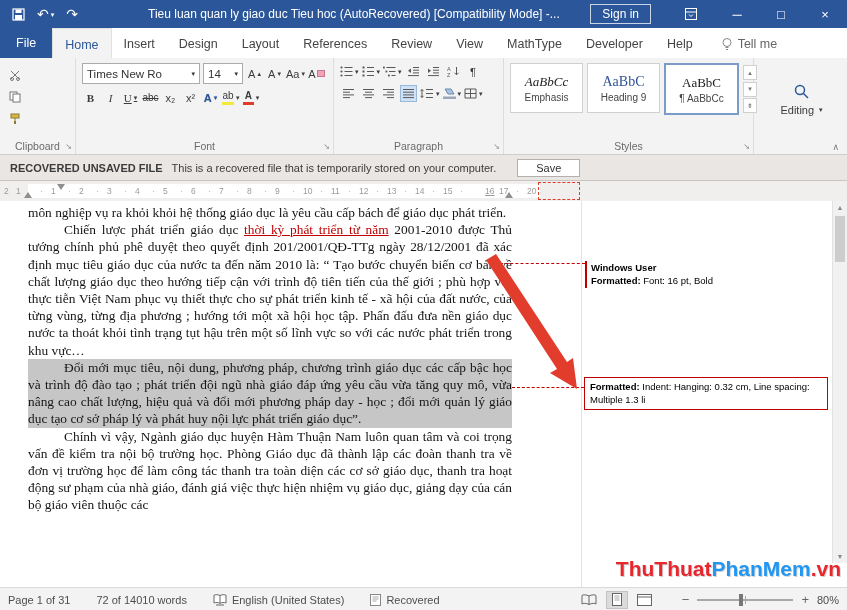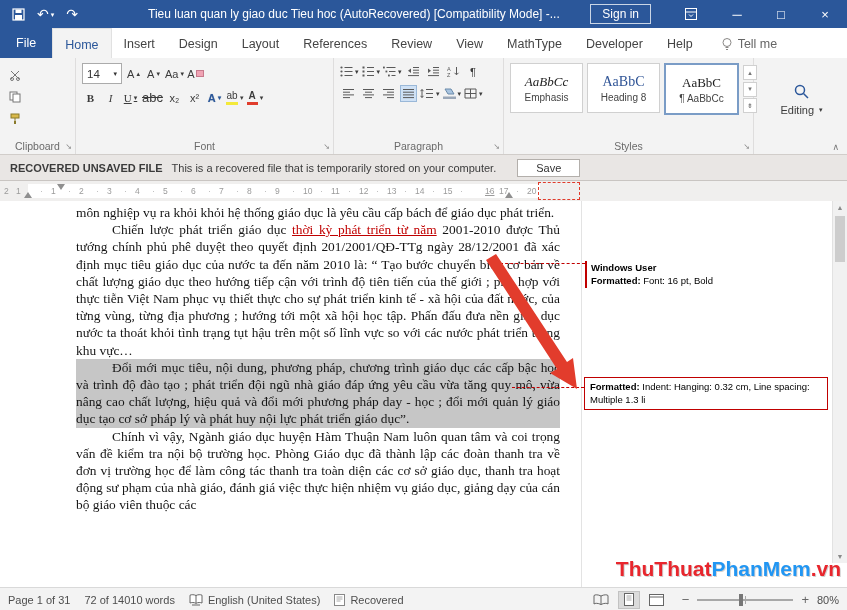--- a/index.html
+++ b/index.html
@@ -36,21 +36,21 @@
   .clip-col{display:flex;flex-direction:column;gap:5px;padding-top:3px;}
   .sbtn{min-width:17px;height:17px;display:inline-flex;align-items:center;justify-content:center;font-size:11px;color:#3b3b3b;cursor:default;}
   .g-font{width:258px;}
   .frow{display:flex;align-items:center;gap:3px;margin-bottom:5px;}
   .combo{background:#fff;border:1px solid #ababab;height:19px;font-size:11.5px;display:flex;align-items:center;padding:0 4px;gap:5px;color:#333;}
   .font-name{width:108px;justify-content:space-between;}
   .font-size{width:30px;justify-content:space-between;}
   .b{font-weight:bold;font-family:"Liberation Serif",serif;}
   .i{font-style:italic;font-family:"Liberation Serif",serif;}
   .u{text-decoration:underline;font-family:"Liberation Serif",serif;}
-  .strike{text-decoration:line-through;font-size:13px;}
+  .strike{text-decoration:line-through;font-size:10px;}
   .fx{color:#2b579a;font-weight:bold;text-shadow:0 0 1px #9ab;}
   .hl-ic span.bar{display:block;width:12px;height:3px;background:#f3e93a;margin-top:1px;}
   .fc span.bar{display:block;width:11px;height:3px;background:#e03c2c;margin-top:1px;}
   .stack{display:inline-flex;flex-direction:column;align-items:center;line-height:1;}
   .eraser{display:inline-block;width:6px;height:5px;background:#f0a3b4;border:1px solid #c7798c;margin-left:1px;}
   .g-par{width:170px;}
   .g-styles{width:250px;}
   .styles-gallery{display:flex;gap:4px;}
   .style-item{width:71px;height:48px;background:#fff;border:1px solid #d0d0d0;display:flex;flex-direction:column;align-items:center;justify-content:center;gap:2px;}
   .style-item.selected{border:2px solid #7a9cc6;}
@@ -75,40 +75,40 @@
   .rnum{position:absolute;top:5px;}
   .rdot{position:absolute;top:5px;color:#b5b5b5;}
   .mk{position:absolute;width:0;height:0;border-left:4px solid transparent;border-right:4px solid transparent;}
   .mk-fl{left:57px;top:3px;border-top:6px solid #8f8f8f;}
   .mk-h{left:24px;top:11px;border-bottom:6px solid #8f8f8f;}
   .mk-r{left:505px;top:11px;border-bottom:6px solid #8f8f8f;}
   .ruler-redbox{position:absolute;left:538px;top:1px;width:40px;height:16px;border:1px dashed #e03a2a;}
 
   
   .doc{position:relative;height:386px;background:#fff;overflow:hidden;}
-  .doc-text{position:absolute;left:28px;top:3px;width:484px;font-family:"Liberation Serif","DejaVu Serif",serif;font-size:13.4px;line-height:17.2px;text-align:justify;color:#151515;margin-left:48px;}
+  .doc-text{position:absolute;left:28px;top:3px;width:484px;font-family:"Liberation Serif","DejaVu Serif",serif;font-size:13.4px;line-height:17.2px;text-align:justify;color:#151515;}
   .doc-text p{margin:0;}
   .para.indent{text-indent:36px;}
   .para.hl{background:#c6c6c6;}
   .insertion{color:#c00000;text-decoration:underline;}
   .markup-sep{position:absolute;left:581px;top:0;bottom:0;width:1px;background:#e3e3e3;}
   .note{position:absolute;left:585px;width:238px;border-left:2px solid #c00000;padding:1px 4px;font-size:9.5px;line-height:12.5px;color:#000;background:#fff;box-sizing:border-box;}
   .note.boxed{left:584px;width:244px;border:1px solid #c00000;padding:3px 5px;}
   .conn{position:absolute;height:0;border-top:1px dashed #c00000;}
   .conn1{left:500px;width:85px;top:62px;}
   .conn2{left:512px;width:72px;top:186px;}
   .vscroll{position:absolute;right:0;top:0;width:15px;height:362px;background:#f1f1f1;border-left:1px solid #e2e2e2;box-sizing:border-box;}
   .sarr{position:absolute;left:0;width:14px;text-align:center;font-size:7px;color:#8a8a8a;}
   .sarr.up{top:3px;} .sarr.down{bottom:3px;}
   .sthumb{position:absolute;left:2px;top:15px;width:10px;height:46px;background:#cdcdcd;}
   .watermark{position:absolute;right:6px;top:356px;font-size:21px;font-weight:bold;letter-spacing:0;white-space:nowrap;text-shadow:1px 1px 0 rgba(0,0,0,.18);}
   .wm-red{color:#e8262d;} .wm-blue{color:#2196f3;}
 
   
-  .status{height:24px;background:#f3f3f3;border-top:1px solid #d9d9d9;display:flex;align-items:center;font-size:11px;color:#4e4e4e;padding:0 8px;gap:14px;box-sizing:border-box;}
+  .status{height:24px;background:#f3f3f3;border-top:1px solid #d9d9d9;display:flex;align-items:center;font-size:11px;color:#4e4e4e;padding:0 8px;gap:26px;box-sizing:border-box;}
   .st-item{display:flex;align-items:center;gap:5px;white-space:nowrap;}
   .views{margin-left:auto;display:flex;align-items:center;gap:6px;}
   .view-btn{width:22px;height:18px;display:flex;align-items:center;justify-content:center;}
   .view-btn.active{background:#dbdbdb;border:1px solid #c2c2c2;box-sizing:border-box;}
   .zoom{display:flex;align-items:center;gap:8px;}
   .zoom-track{position:relative;width:96px;height:2px;background:#a8a8a8;}
   .zoom-notch{position:absolute;left:48px;top:-3px;width:1px;height:8px;background:#a8a8a8;}
   .zoom-thumb{position:absolute;left:42px;top:-5px;width:4px;height:12px;background:#777;}
   .zoom-pm{font-size:13px;color:#666;}
 
@@ -201,20 +201,24 @@
               </svg>
             </span>
         </div>
       </div>
       <div class="rgroup-label"><span>Clipboard</span></div>
       <span class="dlauncher">↘</span>
     </div>
 
     <div class="rgroup g-font">
       <div class="frow">
+        <div class="combo font-name">
+            <span>Times New Ro</span>
+            <span class="mini">▾</span>
+          </div>
         <div class="combo font-size">
             <span>14</span>
             <span class="mini">▾</span>
           </div>
         <span class="sbtn">
             <span>A</span>
             <span class="mini">▴</span>
           </span>
         <span class="sbtn">
             <span>A</span>
@@ -360,21 +364,21 @@
 
     <div class="rgroup g-styles">
       <div style="display:flex;gap:4px;">
         <div class="styles-gallery">
             <div class="style-item si0">
               <div class="style-prev">AaBbCc</div>
               <div class="style-name">Emphasis</div>
             </div>
             <div class="style-item si1">
               <div class="style-prev">AaBbC</div>
-              <div class="style-name">Heading 8</div>
+              <div class="style-name">Heading 9</div>
             </div>
             <div class="style-item si2 selected">
               <div class="style-prev">AaBbC</div>
               <div class="style-name">¶ AaBbCc</div>
             </div>
           </div>
         <div class="gal-arrows">
           <span>▴</span>
           <span>▾</span>
           <span>⇟</span>

